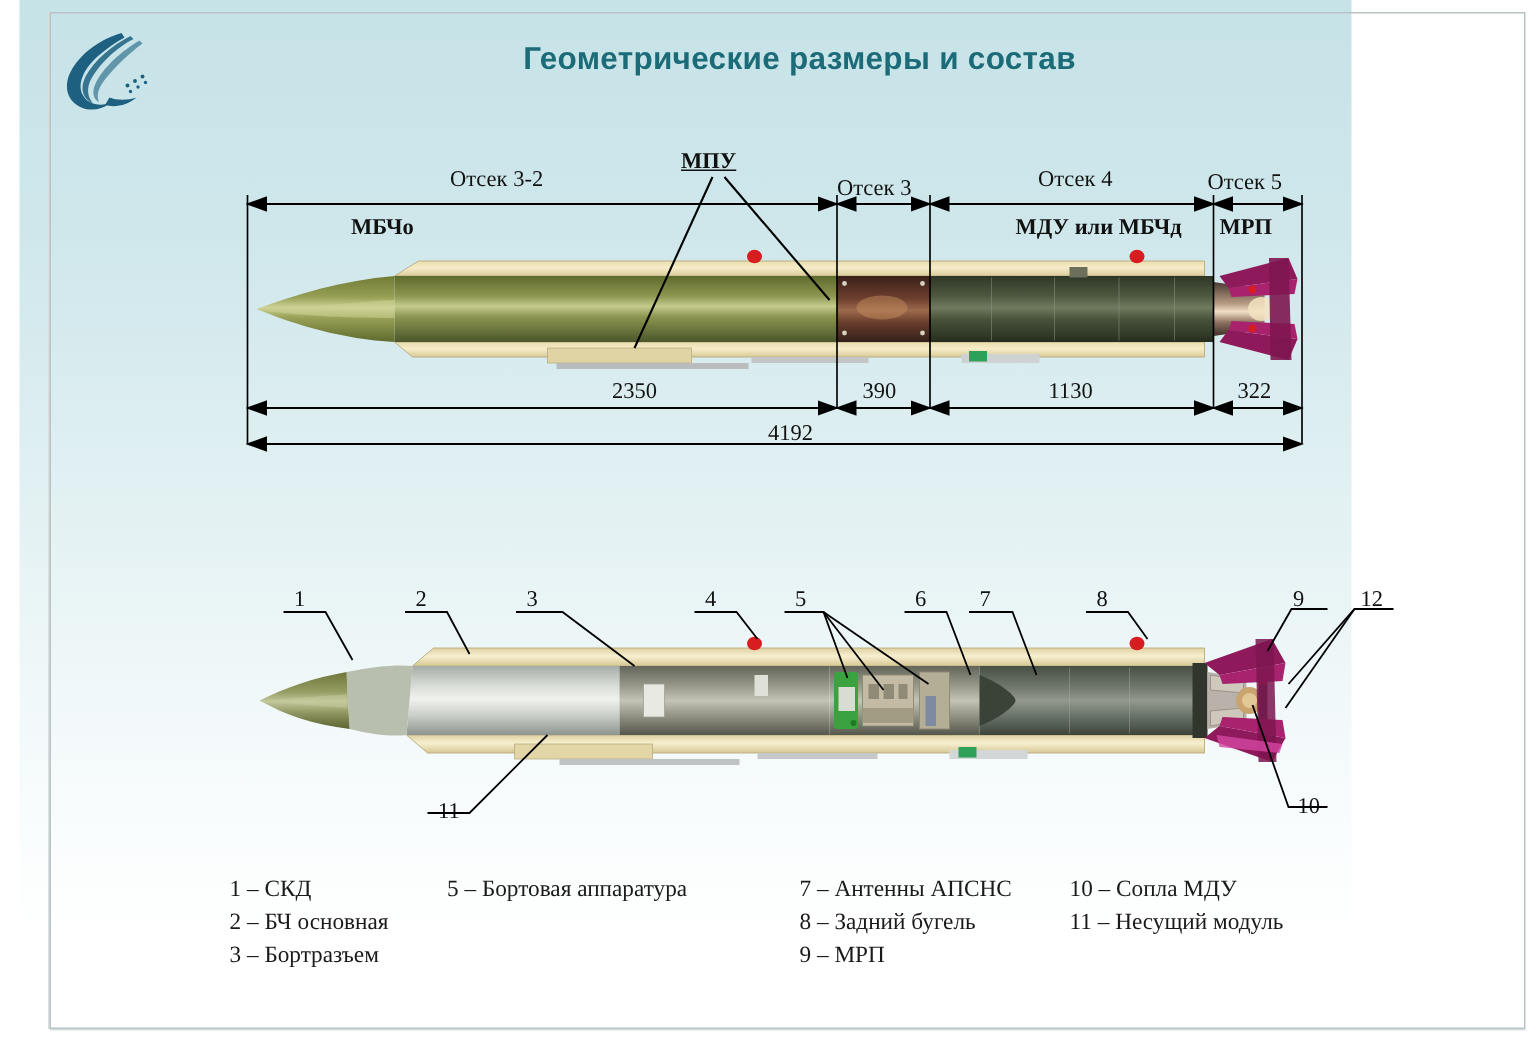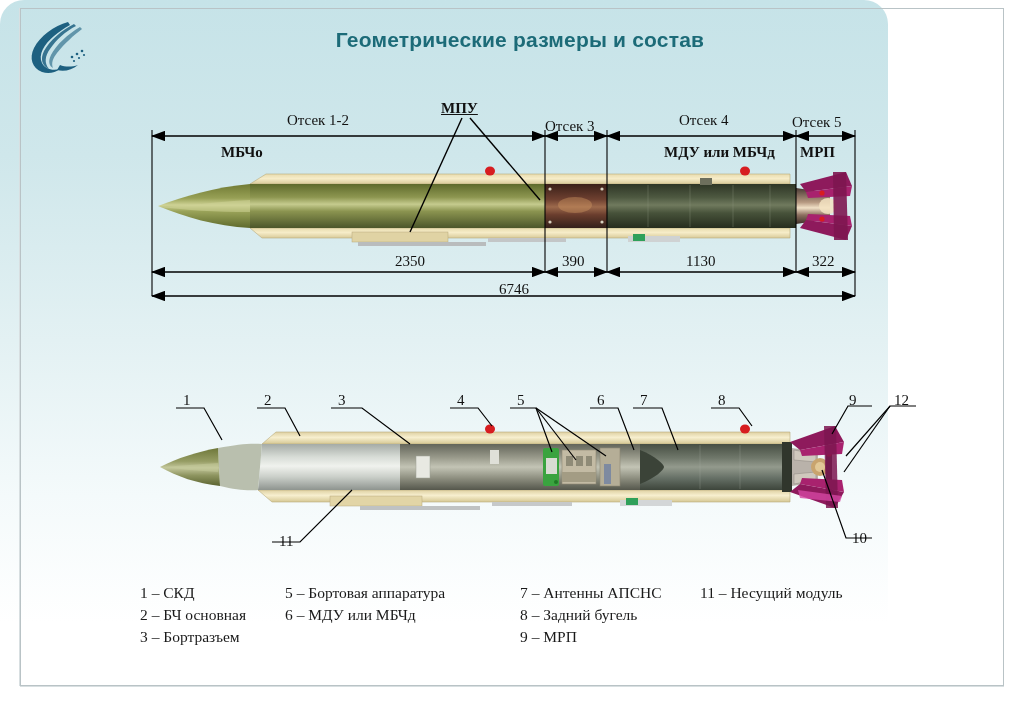--- a/index.html
+++ b/index.html
@@ -2,23 +2,22 @@
 <html><head>
 <meta charset="utf-8">
 <style>
   html,body{margin:0;padding:0;}
   body{
     width:1024px;height:708px;overflow:hidden;
     background:#ffffff;
     font-family:"Liberation Serif", serif;
   }
   #slide{
-    position:absolute;left:0;top:0;width:888px;height:708px;
+    position:absolute;left:13px;top:0;width:888px;height:708px;
     background:linear-gradient(to bottom,#c6e3e8 0%,#cfe7eb 22%,#e3f1f3 48%,#f4fafb 70%,#ffffff 88%,#ffffff 100%);
-    border-radius:24px;
   }
   #frame{
     position:absolute;left:20px;top:8px;width:984px;height:678px;
     border:1px solid #b9c3c6;
     box-shadow:-1px 0 0 #d8dfe1, 0 1px 0 #d8dfe1;
     box-sizing:border-box;
   }
   
   #logo{position:absolute;left:24px;top:18px;width:70px;height:62px;}
   
@@ -62,38 +61,38 @@
         <circle cx="55" cy="40" r="1.1"></circle>
         <circle cx="60" cy="37" r="1.1"></circle>
       </g>
     </svg>
   </div>
 
   <div id="title">Геометрические размеры и состав</div>
 
   <div id="topdiag">
 
-    <div class="lbl sec-name" style="left:287px;top:112px;">Отсек 1-2</div>
+    <div class="lbl sec-name" style="left:287px;top:112px;">Отсек 3-2</div>
     <div class="lbl sec-bold" style="left:221px;top:144px;">МБЧо</div>
 
     <div class="lbl sec-name" style="left:545px;top:118px;">Отсек 3</div>
 
     <div class="lbl sec-name" style="left:679px;top:112px;">Отсек 4</div>
     <div class="lbl sec-bold" style="left:664px;top:144px;">МДУ или МБЧд</div>
 
     <div class="lbl sec-name" style="left:792px;top:114px;">Отсек 5</div>
     <div class="lbl sec-bold" style="left:800px;top:144px;">МРП</div>
 
     <div class="lbl sec-bold-u" style="left:441px;top:100px;font-family:Liberation Serif, serif;">МПУ</div>
 
     <div class="lbl dim" style="left:349px;top:253px;margin-left:46px;">2350</div>
     <div class="lbl dim" style="left:562px;top:253px;">390</div>
     <div class="lbl dim" style="left:686px;top:253px;">1130</div>
     <div class="lbl dim" style="left:812px;top:253px;">322</div>
-    <div class="lbl dim" style="left:499px;top:281px;">6746</div>
+    <div class="lbl dim" style="left:499px;top:281px;">4192</div>
 
     <svg style="position:absolute;left:0;top:0;width:1024px;height:330px;pointer-events:none;" viewBox="0 0 1024 330">
       <defs>
         <linearGradient id="noseG" x1="0" y1="0" x2="0" y2="1">
           <stop offset="0%" stop-color="#707a34"></stop>
           <stop offset="32%" stop-color="#97a055"></stop>
           <stop offset="48%" stop-color="#cfd396"></stop>
           <stop offset="62%" stop-color="#9aa359"></stop>
           <stop offset="100%" stop-color="#5e6a2c"></stop>
         </linearGradient>
@@ -357,25 +356,25 @@
   </div>
 
   <div id="legend">
     <div class="legcol" style="left:0px;">
       <div class="legrow">1 – СКД</div>
       <div class="legrow">2 – БЧ основная</div>
       <div class="legrow">3 – Бортразъем</div>
     </div>
     <div class="legcol" style="left:145px;">
       <div class="legrow">5 – Бортовая аппаратура</div>
-      <div class="legrow">6 – МДУ или МБЧд</div>
     </div>
     <div class="legcol" style="left:380px;">
       <div class="legrow">7 – Антенны АПСНС</div>
       <div class="legrow">8 – Задний бугель</div>
       <div class="legrow">9 – МРП</div>
     </div>
     <div class="legcol" style="left:560px;">
+      <div class="legrow">10 – Сопла МДУ</div>
       <div class="legrow">11 – Несущий модуль</div>
     </div>
   </div>
 
 </div>
 
 </body></html>

